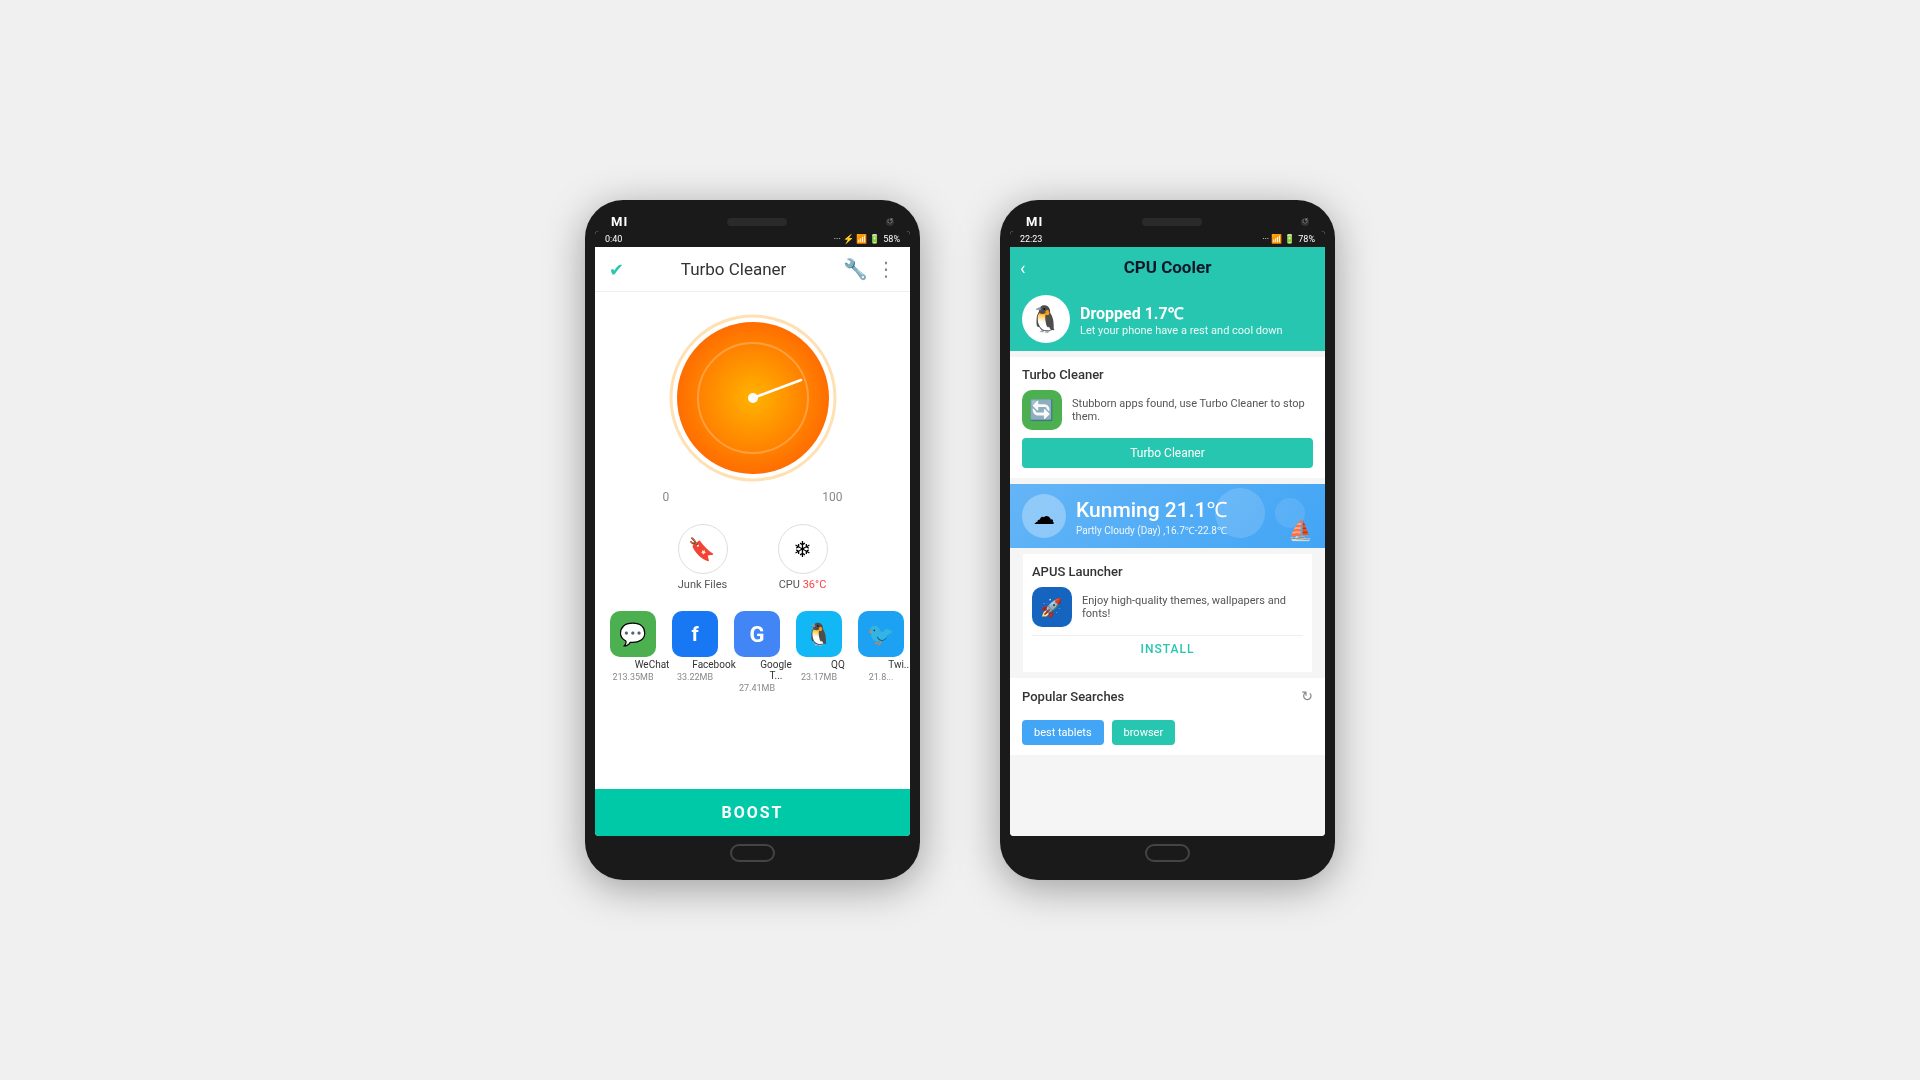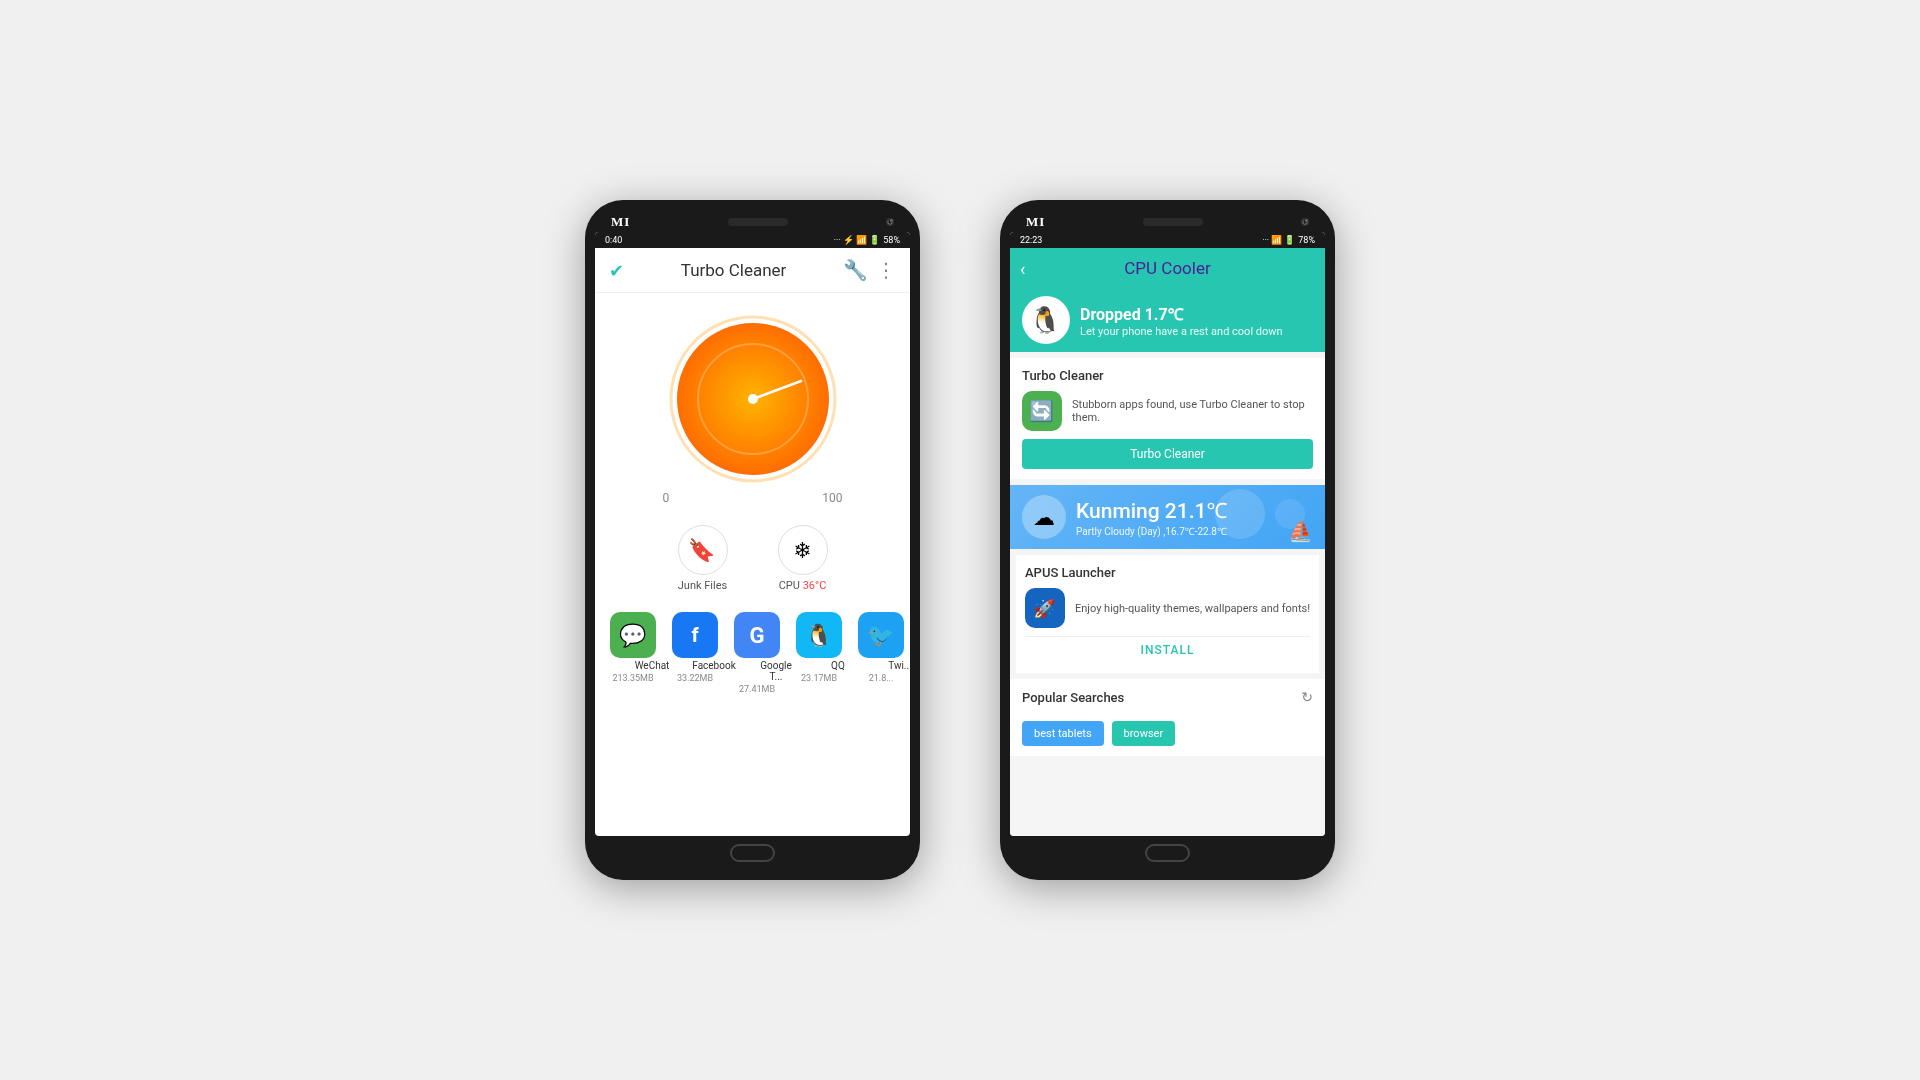--- a/index.html
+++ b/index.html
@@ -24,21 +24,20 @@
       box-shadow: 0 8px 40px rgba(0,0,0,0.35);
       position: relative;
       display: flex;
       flex-direction: column;
     }
     .phone-top-bar {
       display: flex;
       align-items: center;
       justify-content: space-between;
       padding: 4px 16px 2px;
-      font-family: Liberation Serif, serif;
     }
     .mi-logo {
       color: #fff;
       font-size: 13px;
       font-weight: bold;
       letter-spacing: 1px;
     }
     .phone-camera {
       width: 60px;
       height: 8px;
@@ -225,22 +224,22 @@
       position: relative;
     }
     .back-btn {
       position: absolute;
       left: 10px;
       color: #fff;
       font-size: 18px;
     }
     .app-title-2 {
       font-size: 17px;
-      color: #4c1d95;
-      font-weight: 400;
+      color: #0f172a;
+      font-weight: 700;
       text-align: right;
     }
     .cpu-cooler-content {
       flex: 1;
       overflow: hidden;
       background: #f5f5f5;
     }
     .dropped-banner {
       background: #26c6b0;
       display: flex;
@@ -358,21 +357,21 @@
       position: absolute;
       right: 20px;
       top: 14px;
       width: 30px;
       height: 30px;
       background: rgba(255,255,255,0.1);
       border-radius: 50%;
     }
     .apus-section {
       background: #fff;
-      margin: 6px 6px 0;
+      margin: 6px 13px 0;
       padding: 10px 9px;
     }
     .apus-row {
       display: flex;
       align-items: center;
       gap: 10px;
     }
     .apus-icon {
       width: 40px;
       height: 40px;
@@ -528,20 +527,21 @@
         <span class="app-name">QQ</span>
         <span class="app-size">23.17MB</span>
       </div>
       <div class="app-item">
         <div class="app-icon" style="background:#1da1f2;">🐦</div>
         <span class="app-name">Twi...</span>
         <span class="app-size">21.8...</span>
       </div>
     </div>
 
+    <div class="boost-btn">BOOST</div>
   </div>
   <div class="phone-bottom">
     <div class="home-button"></div>
   </div>
 </div>
 
 <div class="phone">
   <div class="phone-top-bar">
     <span class="mi-logo">MI</span>
     <div class="phone-camera"></div>

